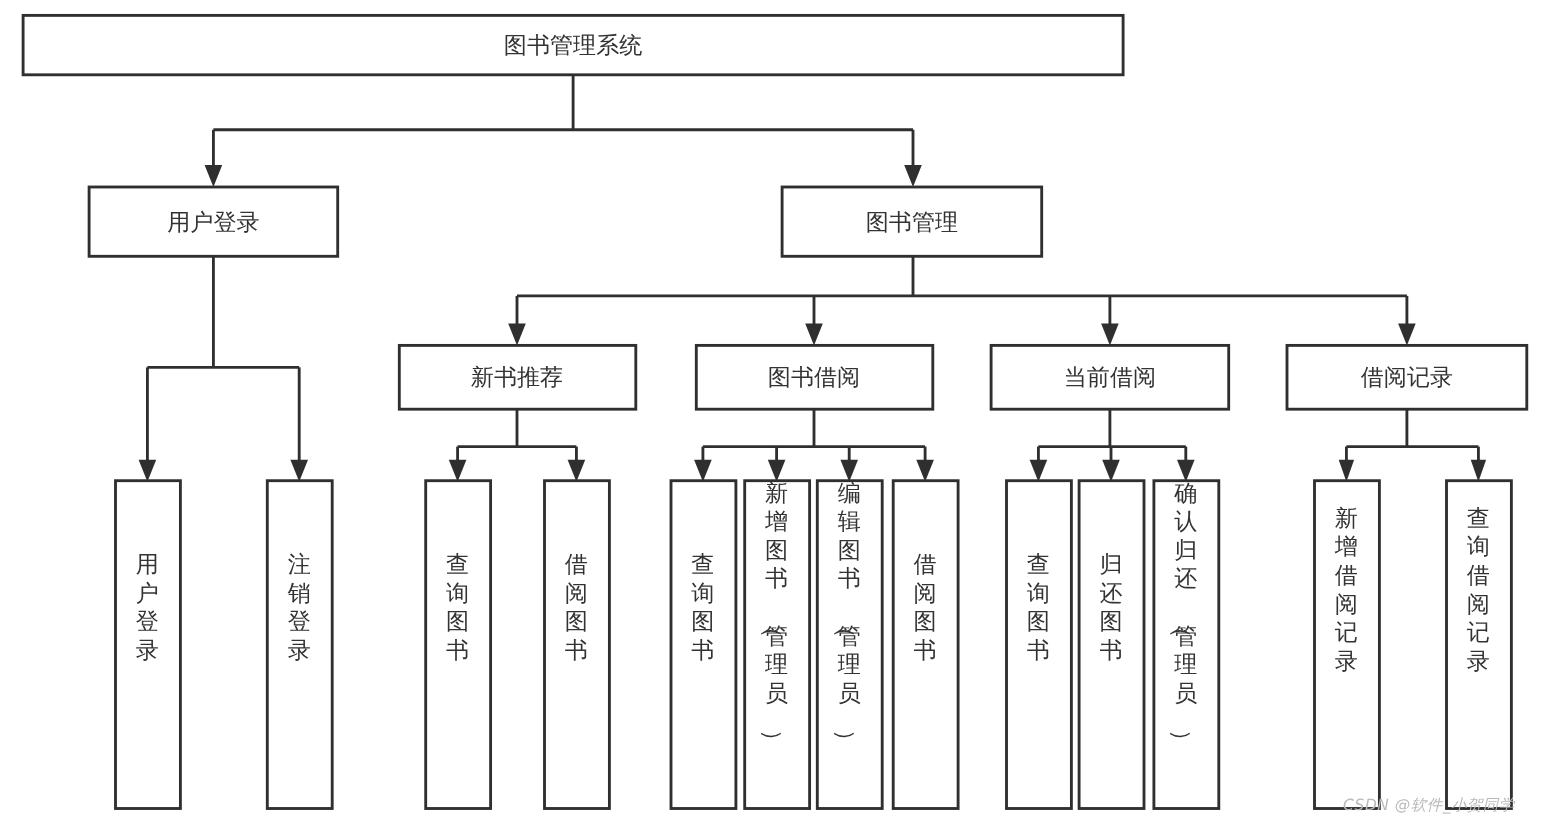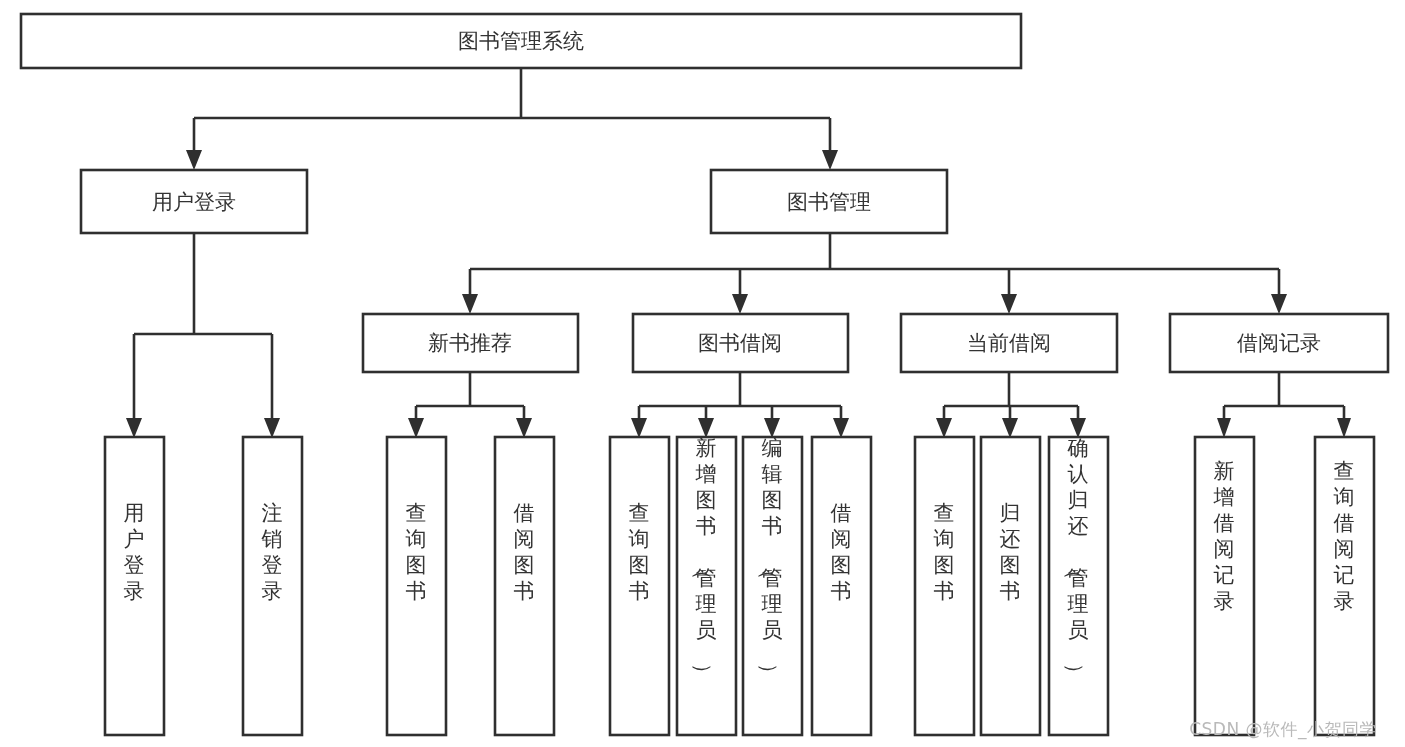--- a/index.html
+++ b/index.html
@@ -52,25 +52,26 @@
   }
   .arrow-head {
     fill: #2f2f2f;
     stroke: none;
   }
   .watermark {
     position: absolute;
     right: 8px;
     bottom: 6px;
     font-family: "DejaVu Sans", "Liberation Sans", sans-serif;
-    font-size: 17px;
+    font-size: 14px;
     color: #b9b9b9;
     letter-spacing: 0.5px;
     white-space: nowrap;
     pointer-events: none;
+    font-style: italic;
   }
 </style>
 </head>
 <body>
 
 <div id="diagram-root">
 
   <svg id="tree-svg" viewBox="0 0 1405 747">
 
     <defs>

